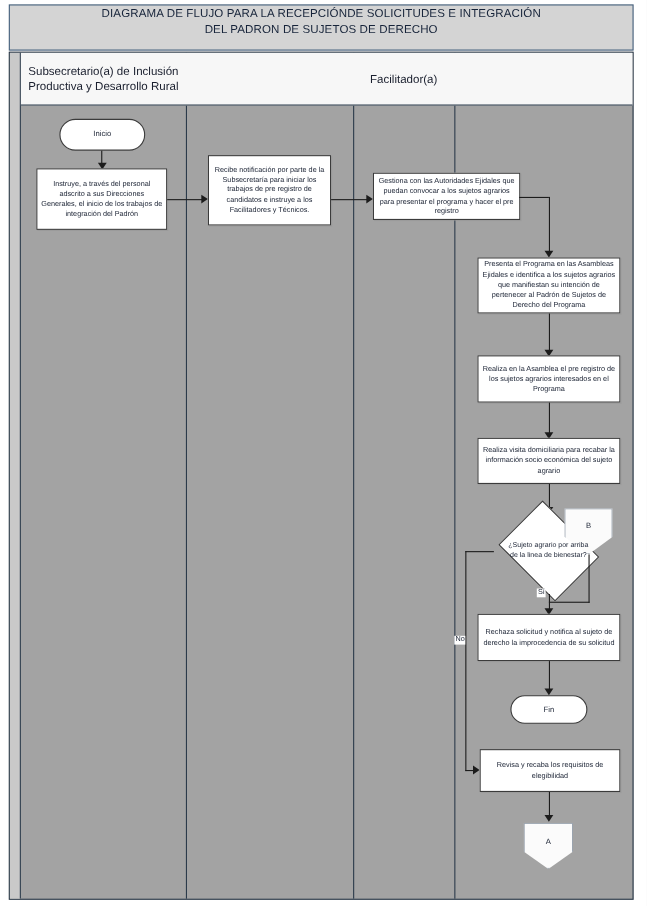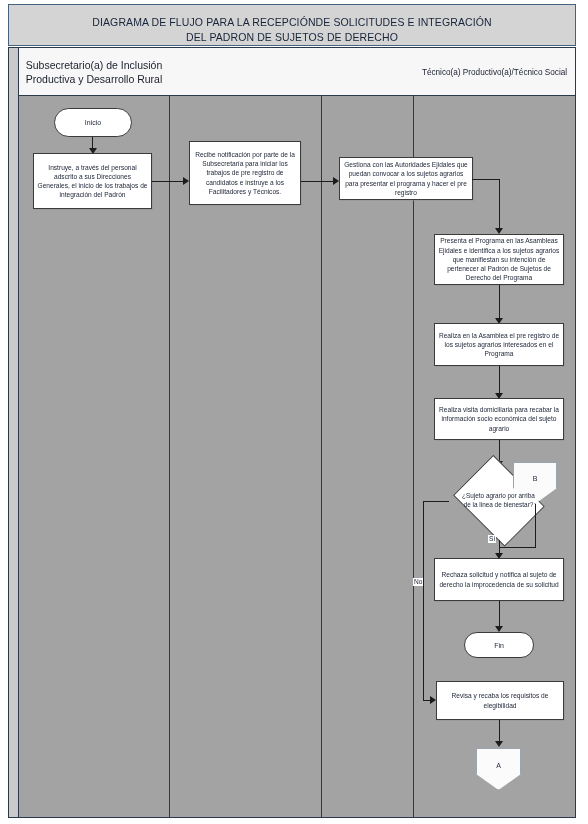--- a/index.html
+++ b/index.html
@@ -26,21 +26,21 @@
   .title-bar {
     position: absolute;
     left: 8px;
     top: 4px;
     width: 568px;
     height: 42px;
     background: #d4d4d4;
     border: 1px solid #46627f;
     box-sizing: border-box;
     display: flex;
-    align-items: flex-end;
+    align-items: flex-start;
     justify-content: center;
     text-align: center;
   }
   .title-bar .title-text {
     font-size: 10.5px;
     line-height: 15px;
     letter-spacing: 0.1px;
     color: #17243a;
     padding: 0 6px;
     white-space: pre-line;
@@ -224,22 +224,22 @@
     <div class="gutter-col"></div>
 
     <div class="vline" style="left:160px;"></div>
     <div class="vline" style="left:312px;"></div>
     <div class="vline" style="left:404px;"></div>
 
     <div class="header-row"></div>
     <div class="lane-head big" style="left:10px; width:150px;">
       <span>Subsecretario(a) de Inclusión Productiva y Desarrollo Rural</span>
     </div>
-    <div class="lane-head small" style="left:404px; width:163px;">
-      <span>Técnico(a) Productivo(a)/Técnico Social</span>
+    <div class="lane-head big" style="left:312px; width:92px;">
+      <span>Facilitador(a)</span>
     </div>
   </div>
 
   <div class="shape term" style="left:54px; top:108px; width:78px; height:29px;">
     <span>Inicio</span>
   </div>
   <div class="ln-v" style="left:92.4px; top:137px; height:13px;"></div>
   <div class="arr-d" style="left:88.5px; top:148px;"></div>
 
   <div class="shape proc" style="left:33px; top:153px; width:119px; height:56px;">

